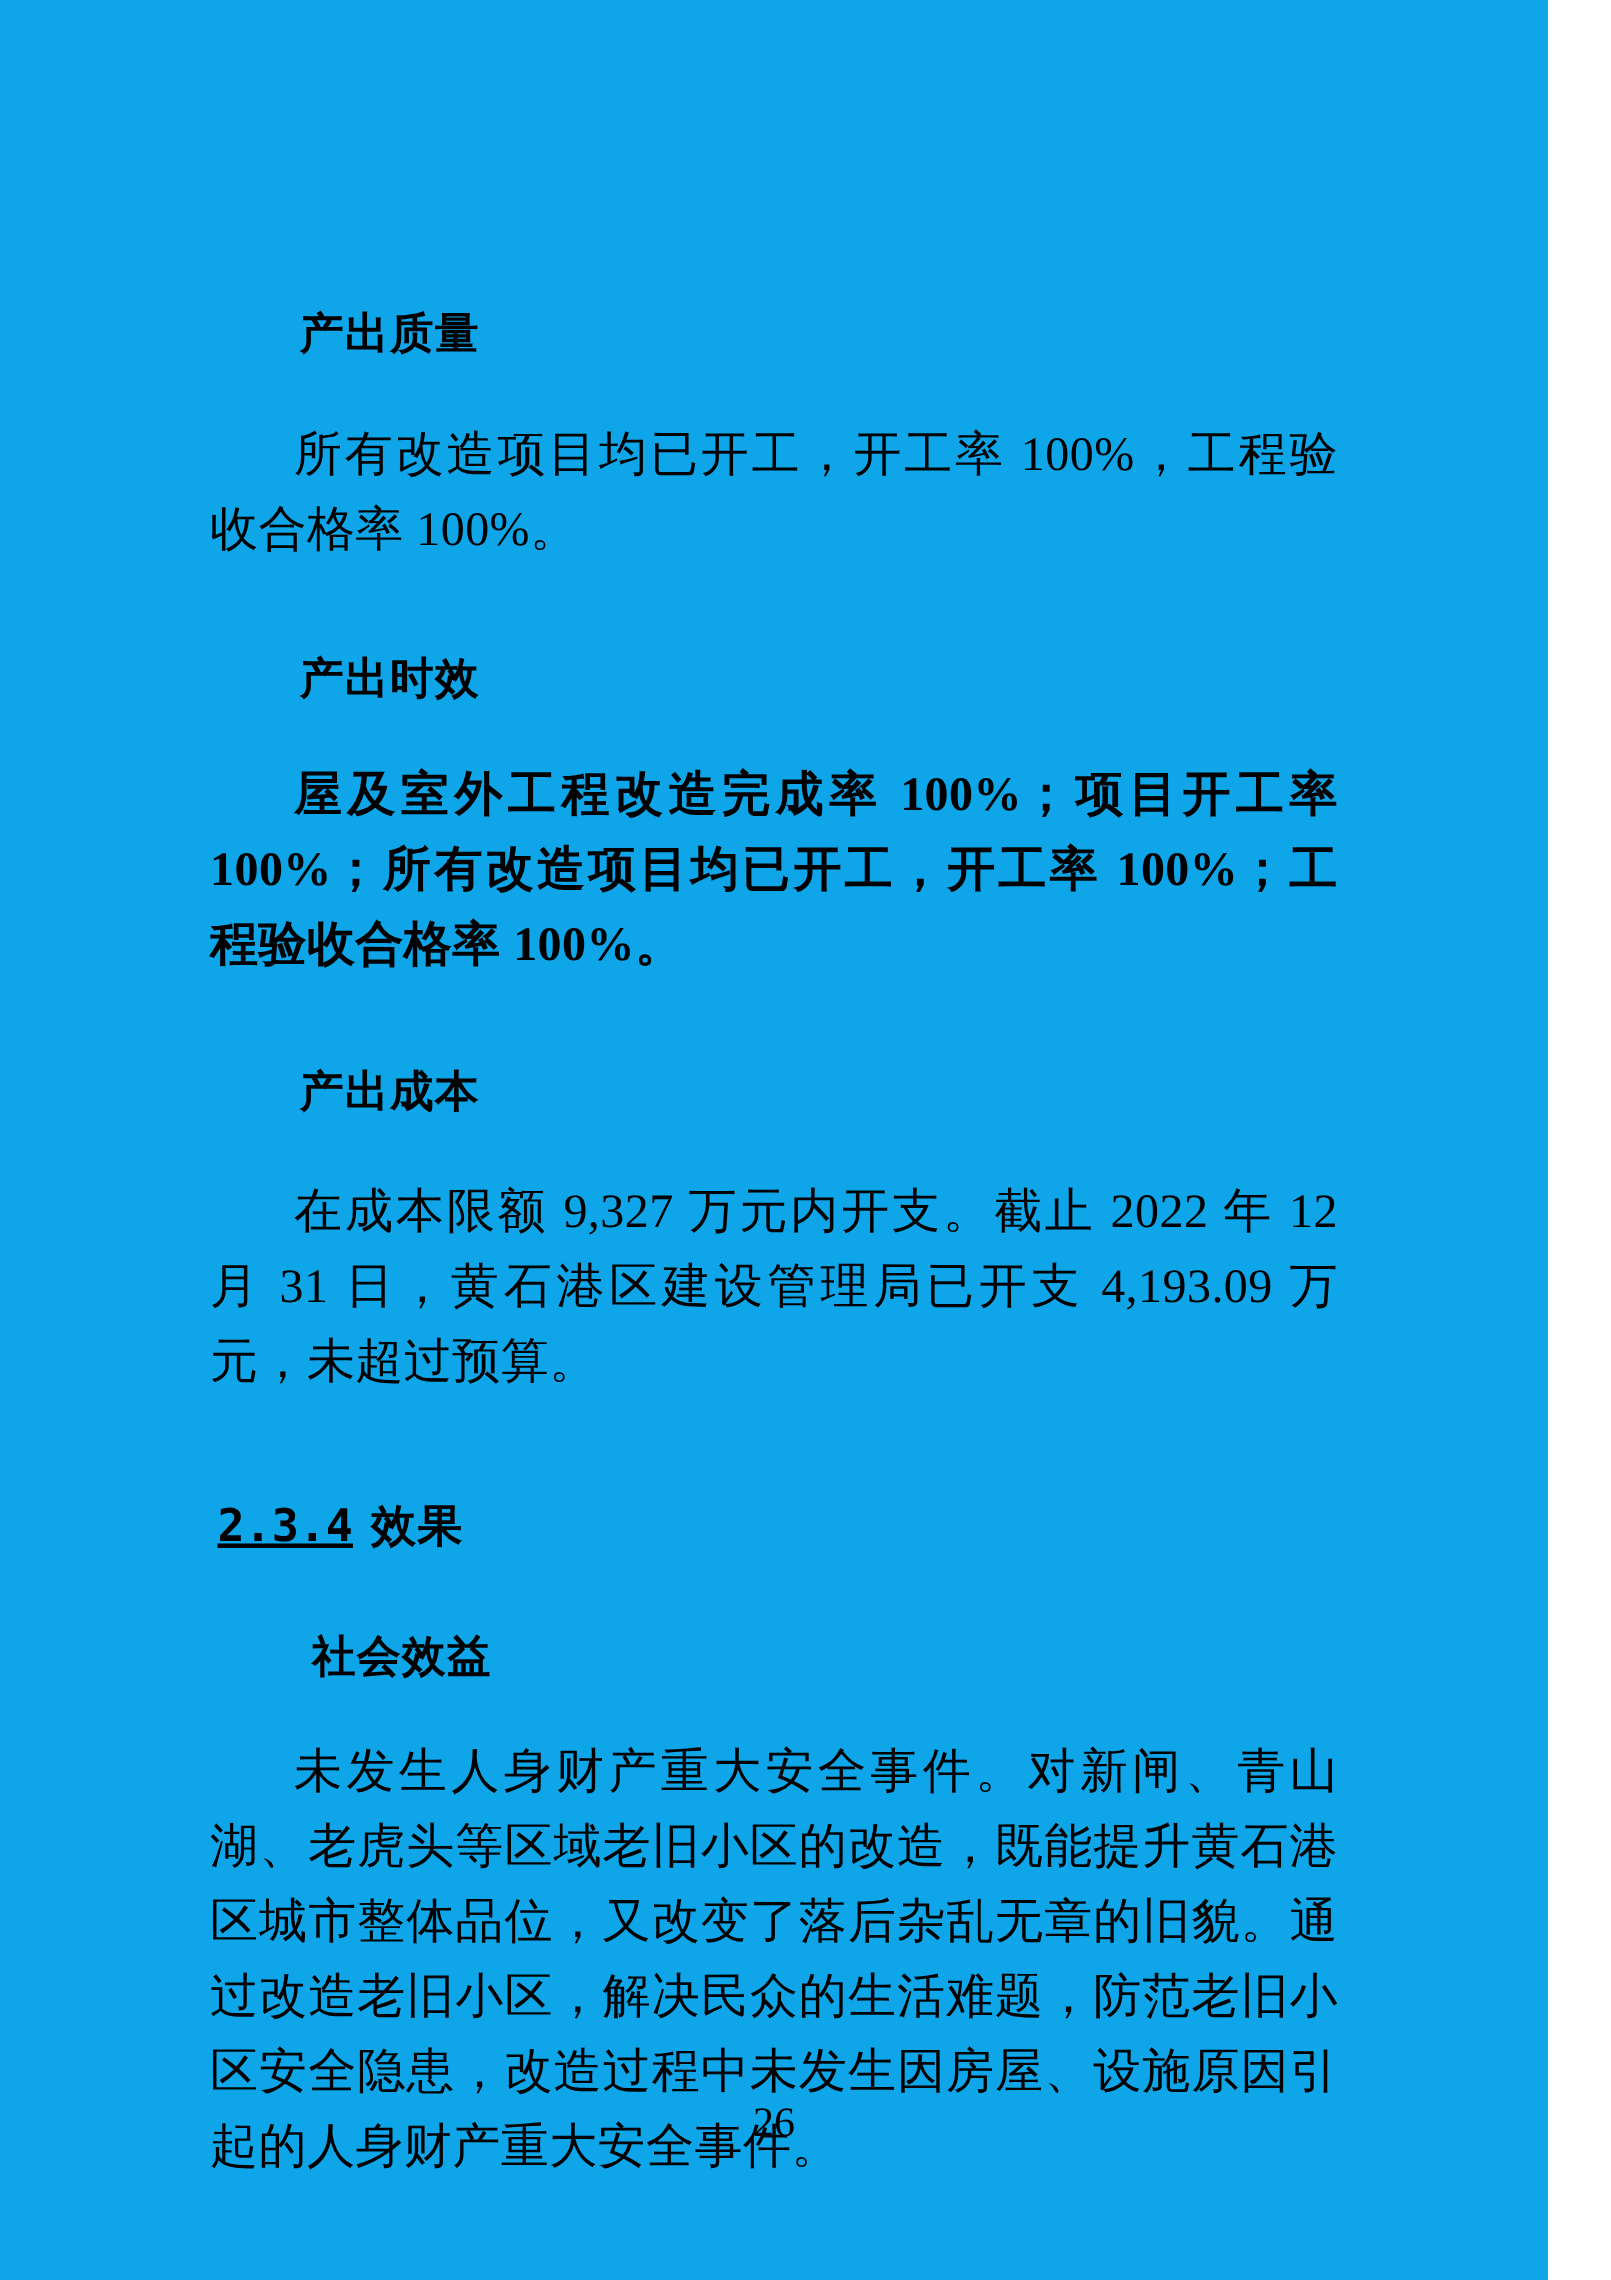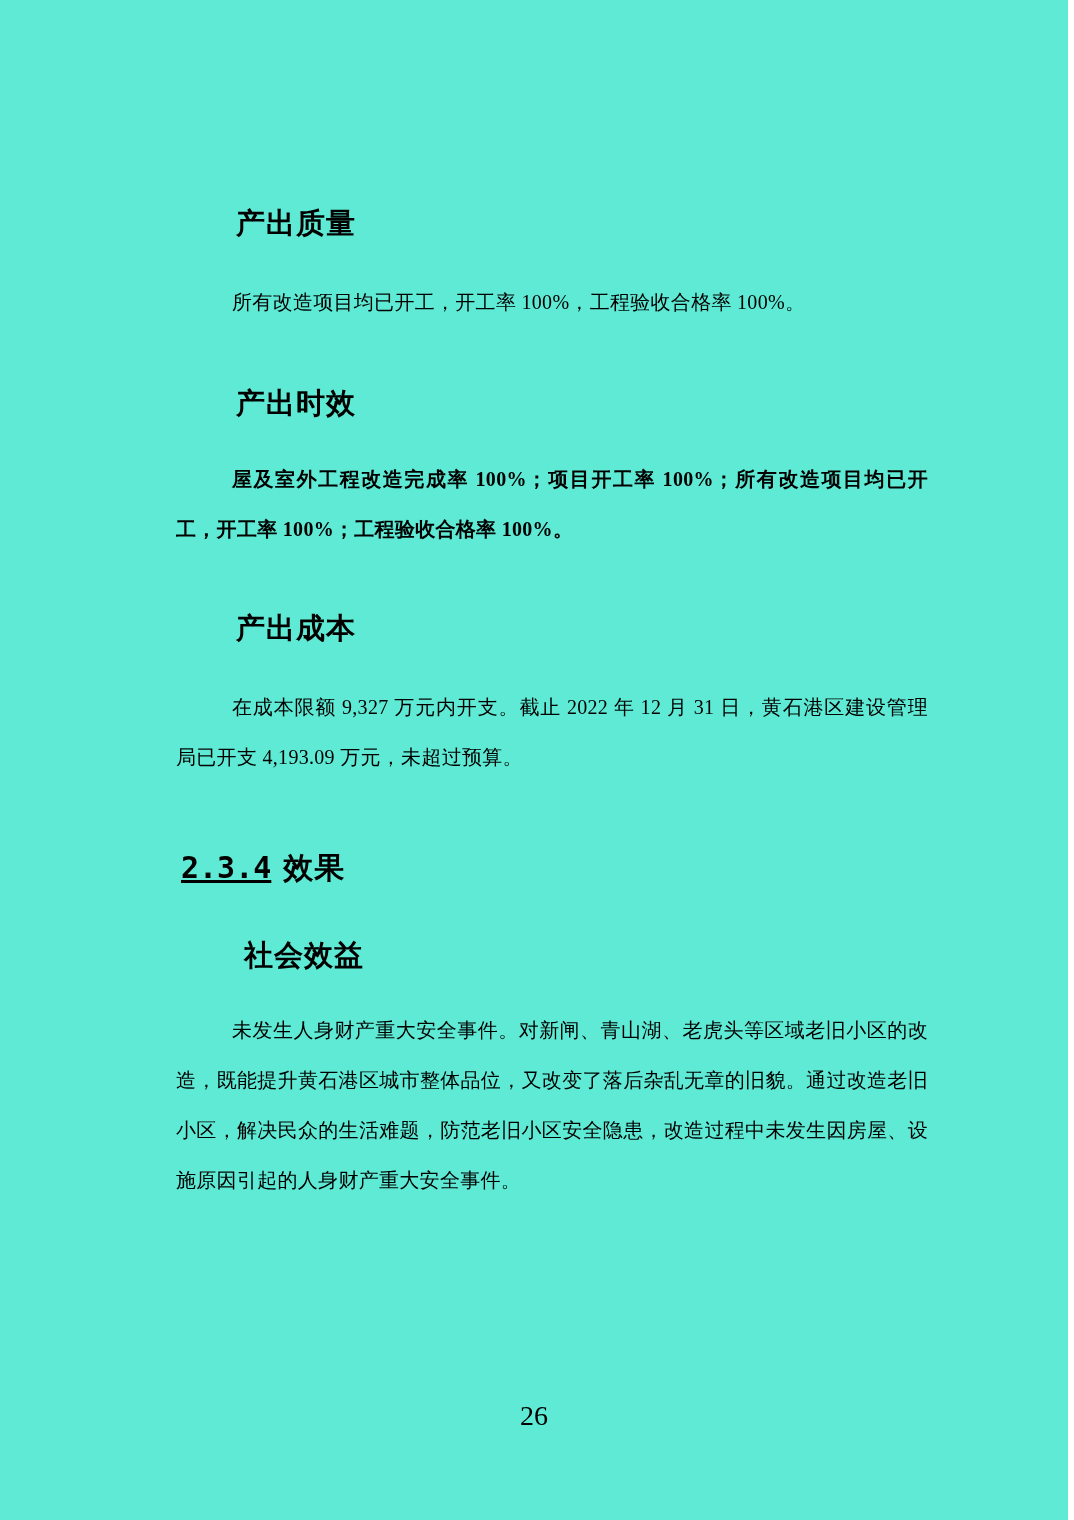--- a/index.html
+++ b/index.html
@@ -5,25 +5,24 @@
 <style>
   html, body {
     margin: 0;
     padding: 0;
     background: #ffffff;
   }
   .page {
     position: relative;
     width: 1032px;
     height: 1520px;
-    background: #5eead4;
+    background: #0ea5e9;
     color: #000000;
     overflow: hidden;
     font-family: "Liberation Serif", "DejaVu Serif", serif;
-    padding-left: 36px;
   }
   .content {
     margin: 0 140px;
     padding-top: 203px;
   }
   .sub-heading {
     margin: 0;
     padding-left: 60px;
     font-size: 29px;
     line-height: 40px;
@@ -44,21 +43,21 @@
     letter-spacing: 1px;
   }
   .section-heading .section-number {
     font-family: "DejaVu Sans Mono", "Liberation Mono", monospace;
     letter-spacing: 0;
     margin-right: 12px;
     text-decoration: underline;
   }
   .body-para {
     margin: 0;
-    font-size: 20px;
+    font-size: 32px;
     line-height: 50px;
     text-align: justify;
     text-indent: 56px;
     letter-spacing: 0.3px;
   }
   .mt-p-quality    { margin-top: 34px; }
   .mt-h-timeliness { margin-top: 56px; }
   .mt-p-timeliness { margin-top: 31px; font-weight: bold; }
   .mt-h-cost       { margin-top: 54px; }
   .mt-p-cost       { margin-top: 34px; }

